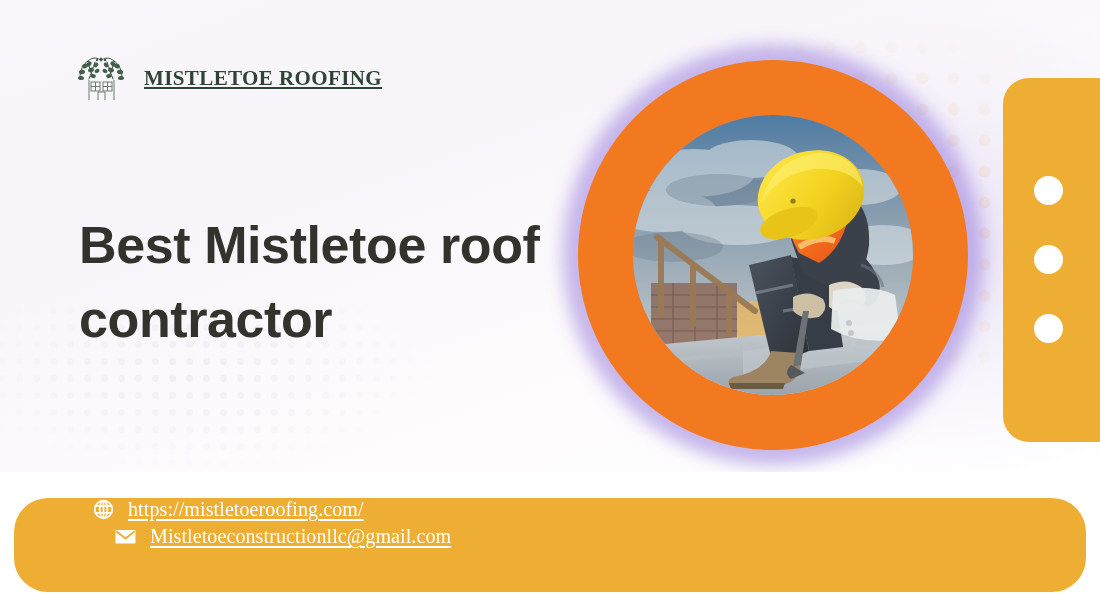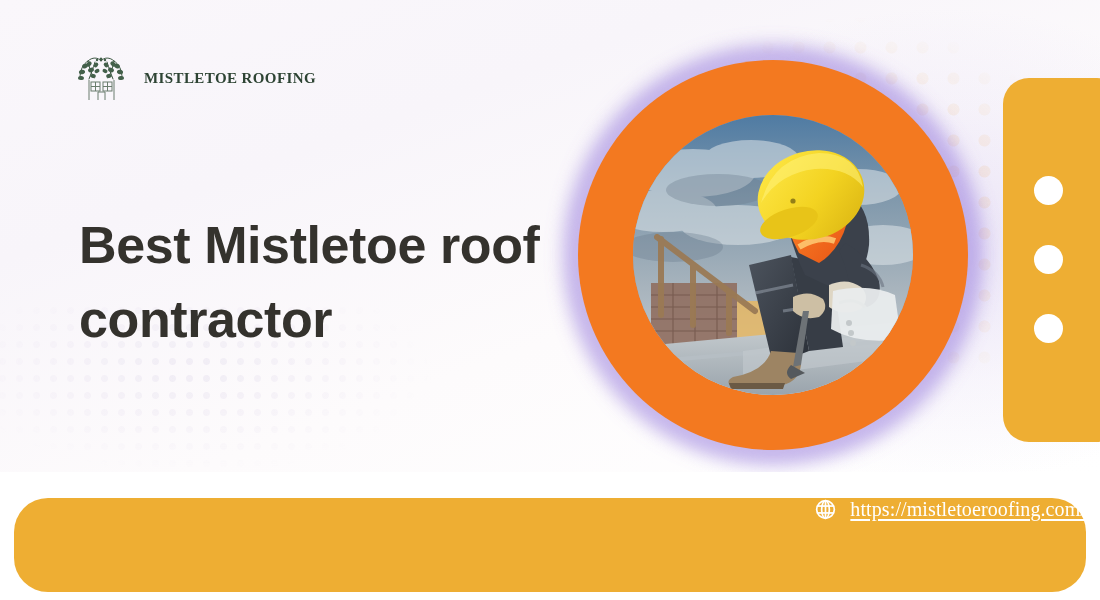--- a/index.html
+++ b/index.html
@@ -73,27 +73,28 @@
     align-items: center;
     gap: 14px;
   }
   .logo-mark {
     width: 58px;
     height: 52px;
     display: block;
   }
   .logo-text {
     font-family: "Liberation Serif", serif;
-    font-size: 15px;
+    font-size: 21px;
     font-weight: 700;
     letter-spacing: 0.4px;
     color: #2e4434;
     white-space: nowrap;
     text-transform: uppercase;
     font-variant: small-caps;
+    text-decoration: underline;
   }
 
   
   .headline {
     position: absolute;
     left: 72px;
     top: 202px;
     width: 500px;
     margin: 7px;
     font-family: "Liberation Sans", sans-serif;
@@ -166,21 +167,21 @@
   
   .footer {
     position: absolute;
     left: 14px;
     top: 498px;
     width: 1072px;
     height: 94px;
     background: #eeae33;
     border-radius: 34px;
     display: flex;
-    align-items: flex-end;
+    align-items: flex-start;
     padding-left: 78px;
     box-sizing: border-box;
     gap: 4px;
     flex-direction: column;
   }
   .contact {
     display: flex;
     align-items: center;
     gap: 13px;
   }
@@ -392,15 +393,24 @@
           <circle cx="12" cy="12" r="9.2"></circle>
           <ellipse cx="12" cy="12" rx="4" ry="9.2"></ellipse>
           <line x1="3" y1="8.4" x2="21" y2="8.4"></line>
           <line x1="3" y1="15.6" x2="21" y2="15.6"></line>
           <line x1="12" y1="2.8" x2="12" y2="21.2"></line>
         </svg>
       </span>
       <span class="contact-text">https://mistletoeroofing.com/</span>
     </div>
 
+    <div class="contact">
+      <span>
+        <svg class="contact-icon" viewBox="0 0 24 24">
+          <rect x="1.6" y="5.2" width="20.8" height="14" rx="1.3" fill="#ffffff"></rect>
+          <path d="M2.4 6.4 L12 14 L21.6 6.4" fill="none" stroke="#eeae33" stroke-width="2"></path>
+        </svg>
+      </span>
+      <span class="contact-text">Mistletoeconstructionllc@gmail.com</span>
+    </div>
 
   </div>
 </div>
 
 </body></html>

